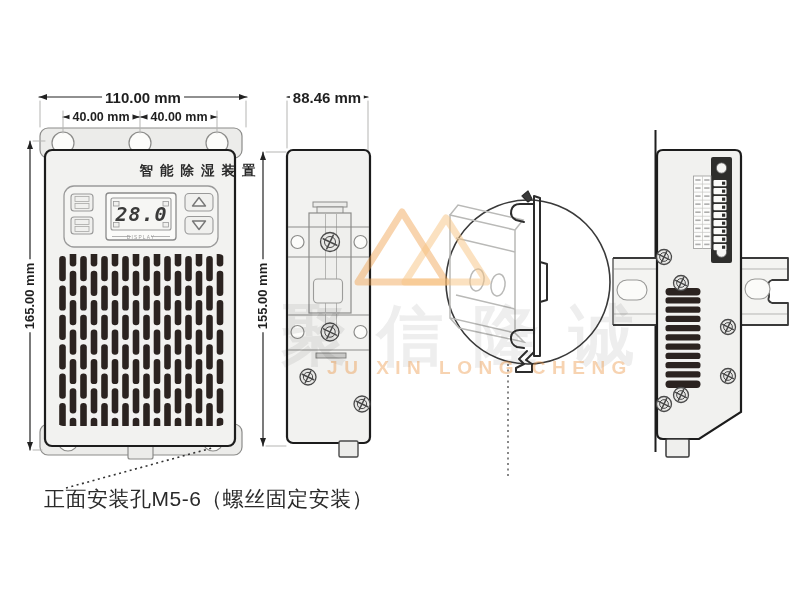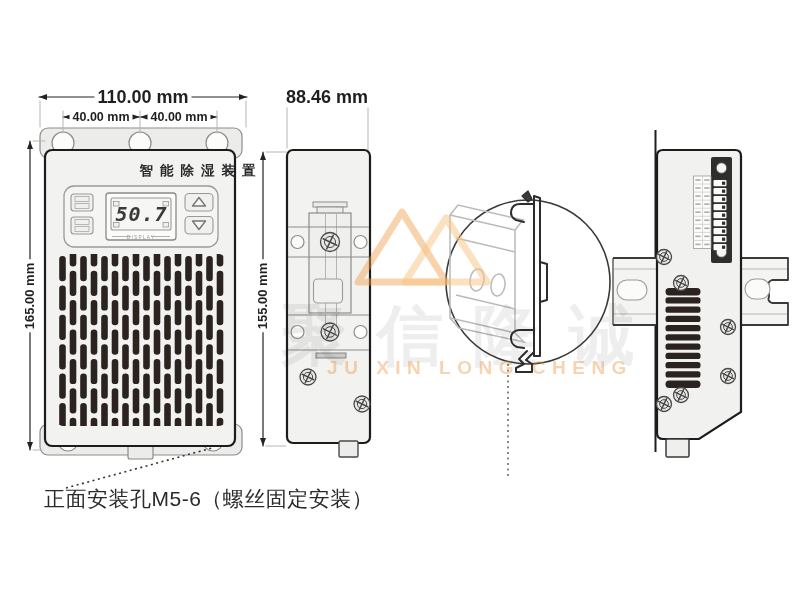--- a/index.html
+++ b/index.html
@@ -1,20 +1,20 @@
 <!DOCTYPE html>
 <html><head>
 <meta charset="utf-8">
 <style>
   html,body{margin:0;padding:0;background:#fff;}
   #stage{position:relative;width:800px;height:600px;background:#fff;overflow:hidden;
          font-family:"Liberation Sans","DejaVu Sans",sans-serif;}
   #art{position:absolute;left:0;top:0;z-index:2;}
   .txt{position:absolute;z-index:4;white-space:nowrap;color:#1f1f1f;}
-  .dim{font-size:18px;font-weight:700;background:#fff;padding:0 3px;
+  .dim{font-size:15px;font-weight:700;background:#fff;padding:0 3px;
        transform:translate(-50%,-50%);}
   .dim.vert{transform:translate(-50%,-50%) rotate(-90deg);}
   .title-cn{font-size:13.5px;font-weight:700;letter-spacing:7px;color:#2a2a2a;
             transform:translate(-50%,-50%);}
   .seg{font-family:"DejaVu Sans Mono",monospace;font-style:italic;font-weight:700;
        font-size:20px;color:#3a3a3a;transform:translate(-50%,-50%);letter-spacing:1px;}
   .disp-label{font-size:6px;color:#9a9a9a;letter-spacing:1.5px;
               transform:translate(-50%,-50%) scale(0.8);}
   .caption{font-size:21px;font-weight:500;color:#2a2a2a;letter-spacing:0.5px;}
   #wm{position:absolute;left:0;top:0;width:752px;height:600px;z-index:3;pointer-events:none;}
@@ -415,18 +415,18 @@
 </div>
 
 <div class="txt dim" style="left:143px;top:97px;">110.00 mm</div>
 <div class="txt dim" style="left:101px;top:117px;font-size:12.5px;">40.00 mm</div>
 <div class="txt dim" style="left:179px;top:117px;font-size:12.5px;">40.00 mm</div>
 <div class="txt dim" style="left:327px;top:97px;">88.46 mm</div>
 <div class="txt dim vert" style="left:29px;top:296px;font-size:13px;">165.00 mm</div>
 <div class="txt dim vert" style="left:262px;top:296px;font-size:13px;">155.00 mm</div>
 
 <div class="txt title-cn" style="left:155px;top:171px;margin-left:46px;">智能除湿装置</div>
-<div class="txt seg" style="left:141.5px;top:214px;">50.7</div>
+<div class="txt seg" style="left:141.5px;top:214px;">28.0</div>
 <div class="txt disp-label" style="left:141px;top:237px;">DISPLAY</div>
 
 <div class="txt caption" style="left:44px;top:485px;">正面安装孔M5-6（螺丝固定安装）</div>
 
 </div>
 
 </body></html>

